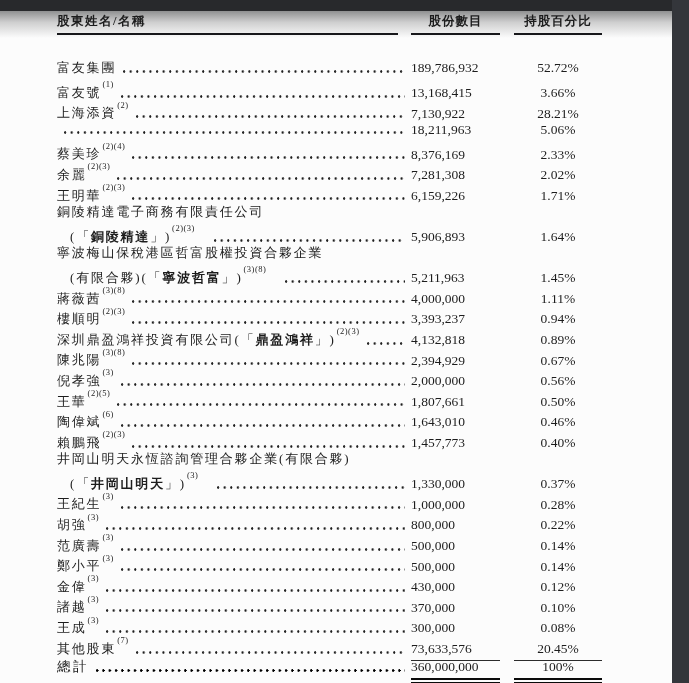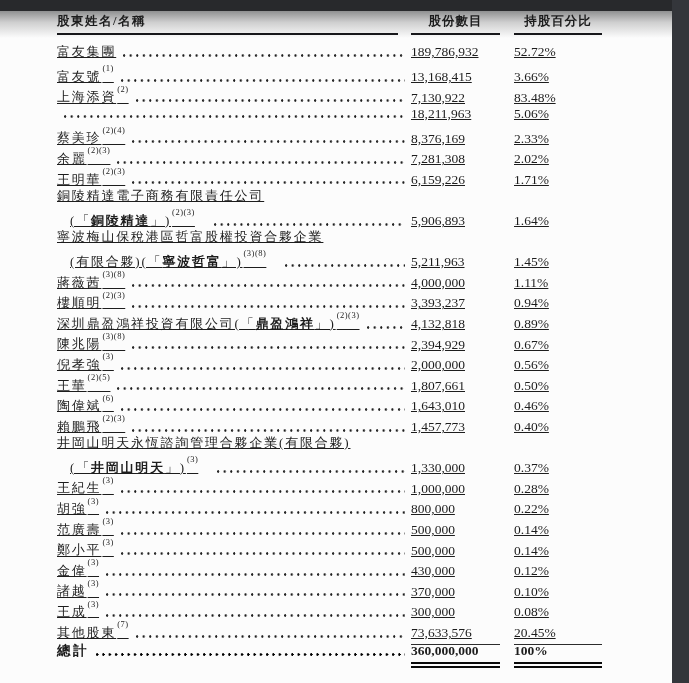--- a/index.html
+++ b/index.html
@@ -14,37 +14,37 @@
   .rightbar{position:absolute;top:0;right:0;width:17px;height:683px;background:#34363b;z-index:4;}
 
   .content{position:absolute;left:57px;top:13px;width:545px;z-index:1;}
 
   .thead{display:flex;align-items:flex-end;font-weight:bold;font-size:12.5px;letter-spacing:1.5px;}
   .h-name{flex:1;margin-right:13px;border-bottom:2px solid #17171a;padding-bottom:3px;}
   .h-shares{width:89px;text-align:center;border-bottom:2px solid #17171a;padding-bottom:3px;letter-spacing:1px;}
   .h-gap{width:14px;}
   .h-pct{width:88px;text-align:center;border-bottom:2px solid #17171a;padding-bottom:3px;letter-spacing:1px;}
 
-  .tbody{margin-top:7px;text-decoration:underline;}
+  .tbody{margin-top:23px;}
   .row{display:flex;align-items:baseline;height:20.6px;line-height:20.6px;font-size:13px;}
   .namewrap{flex:1;display:flex;align-items:baseline;min-width:0;}
   .indent-row .namewrap{padding-left:13px;gap:12px;}
   .name{white-space:nowrap;letter-spacing:1.8px;}
   .name .b{font-weight:bold;}
   sup.note{font-size:8.5px;letter-spacing:0.5px;position:relative;top:-4.5px;margin-left:1px;}
   .dots{flex:1;align-self:flex-end;height:3px;margin:0 6px 6px 7px;
     background-image:radial-gradient(circle at 1.1px 1.5px,#1e1e1e 1px,rgba(0,0,0,0) 1.35px);
     background-size:6.6px 3px;background-repeat:repeat-x;}
   .shares{width:89px;text-align:left;font-size:13.5px;}
   .colgap{width:14px;}
-  .pct{width:88px;text-align:left;font-size:13.5px;}
+  .pct{width:88px;text-align:center;font-size:13.5px;}
 
   .rule-row .shares,.rule-row .pct{border-bottom:1.5px solid #2c2c2c;}
 
-  .row.total{font-weight:bold;margin-top:2px;font-size:13.5px;}
+  .row.total{font-weight:normal;margin-top:2px;font-size:13.5px;}
   .total .name{letter-spacing:2.5px;}
   .total .dots{height:3.2px;background-size:6.3px 3.2px;
     background-image:radial-gradient(circle at 1.2px 1.6px,#000 1.15px,rgba(0,0,0,0) 1.5px);}
   .total .shares,.total .pct{border-bottom:6px double #0a0a0a;}
 </style>
 </head>
 <body>
 
 <div class="topbar"></div>
 <div class="topshadow"></div>
@@ -77,21 +77,21 @@
     <span class="colgap"></span>
     <span class="pct">3.66%</span>
   </div>
       <div class="row">
     <div class="namewrap">
       <span class="name"><span>上海添資</span><sup class="note">(2)</sup></span>
       <span class="dots"></span>
     </div>
     <span class="shares">7,130,922</span>
     <span class="colgap"></span>
-    <span class="pct">83.48%</span>
+    <span class="pct">28.21%</span>
   </div>
       <div class="row">
     <div class="namewrap">
       <span class="dots"></span>
     </div>
     <span class="shares">18,211,963</span>
     <span class="colgap"></span>
     <span class="pct">5.06%</span>
   </div>
       <div class="row">

